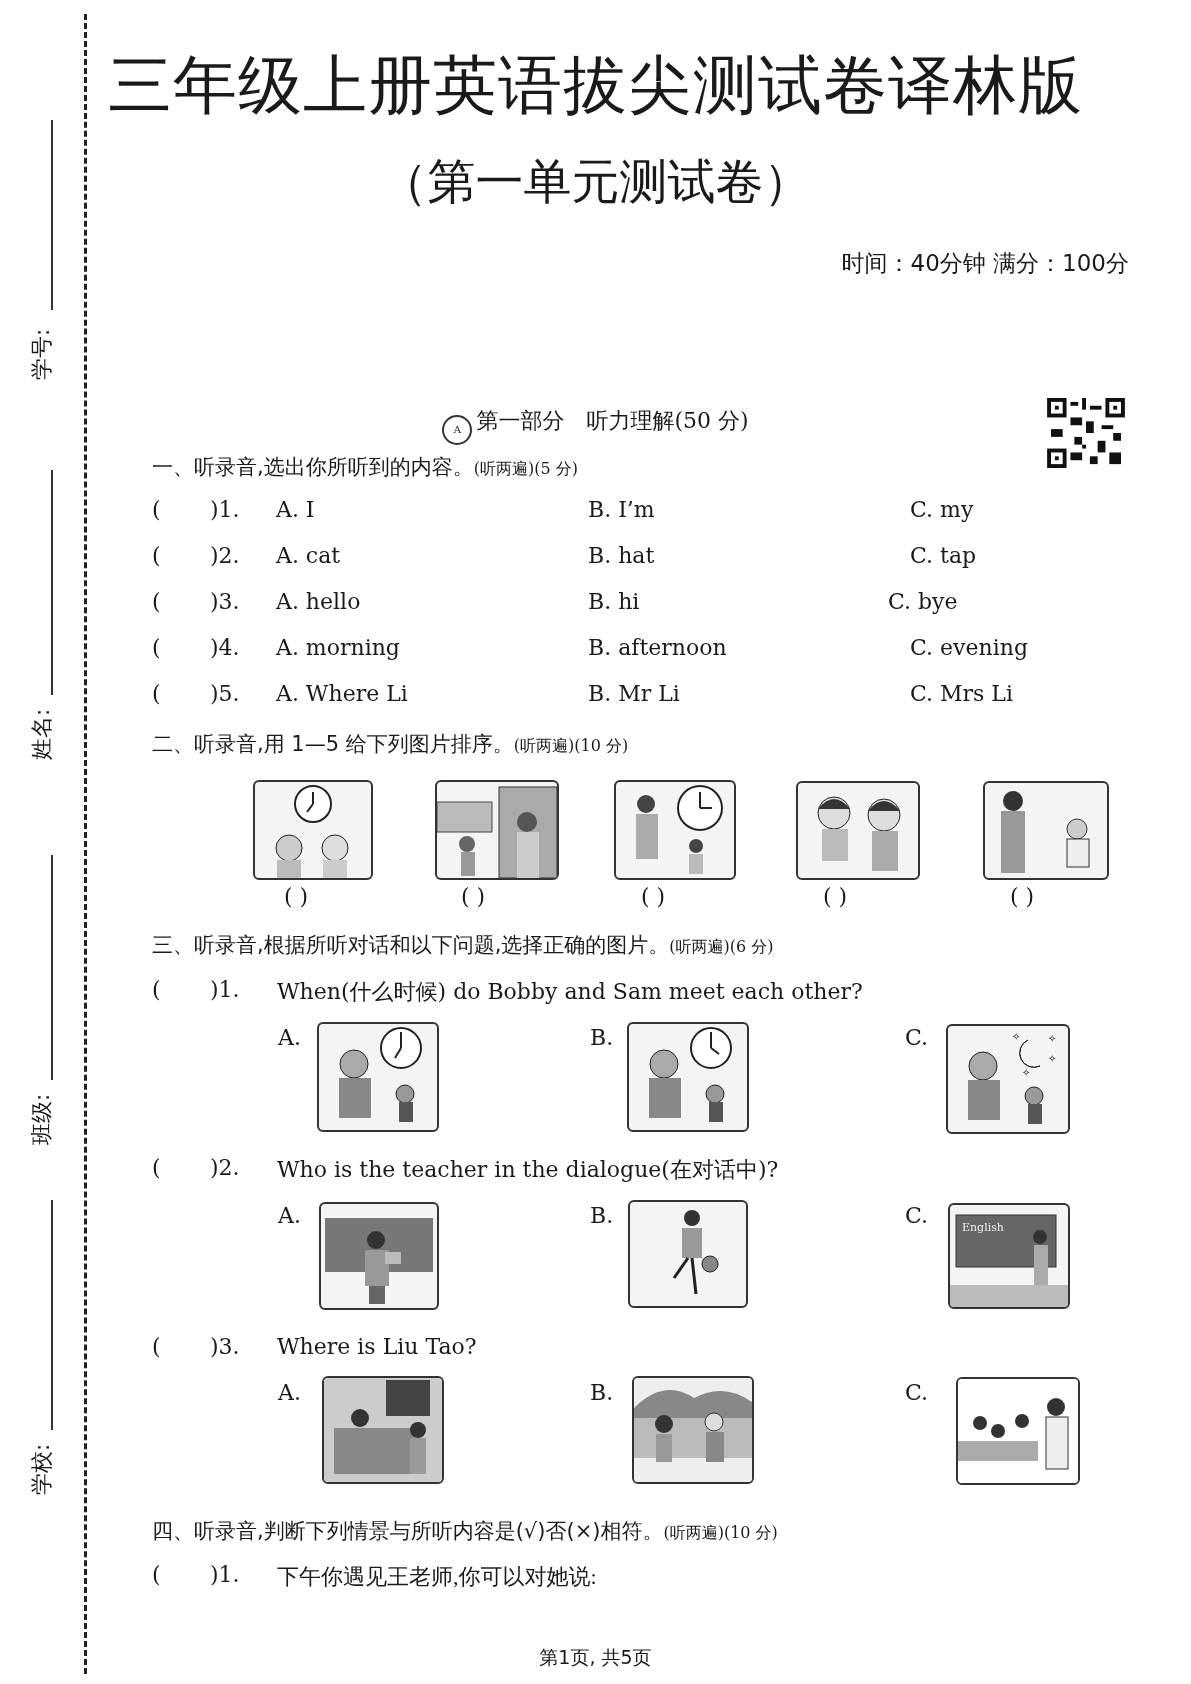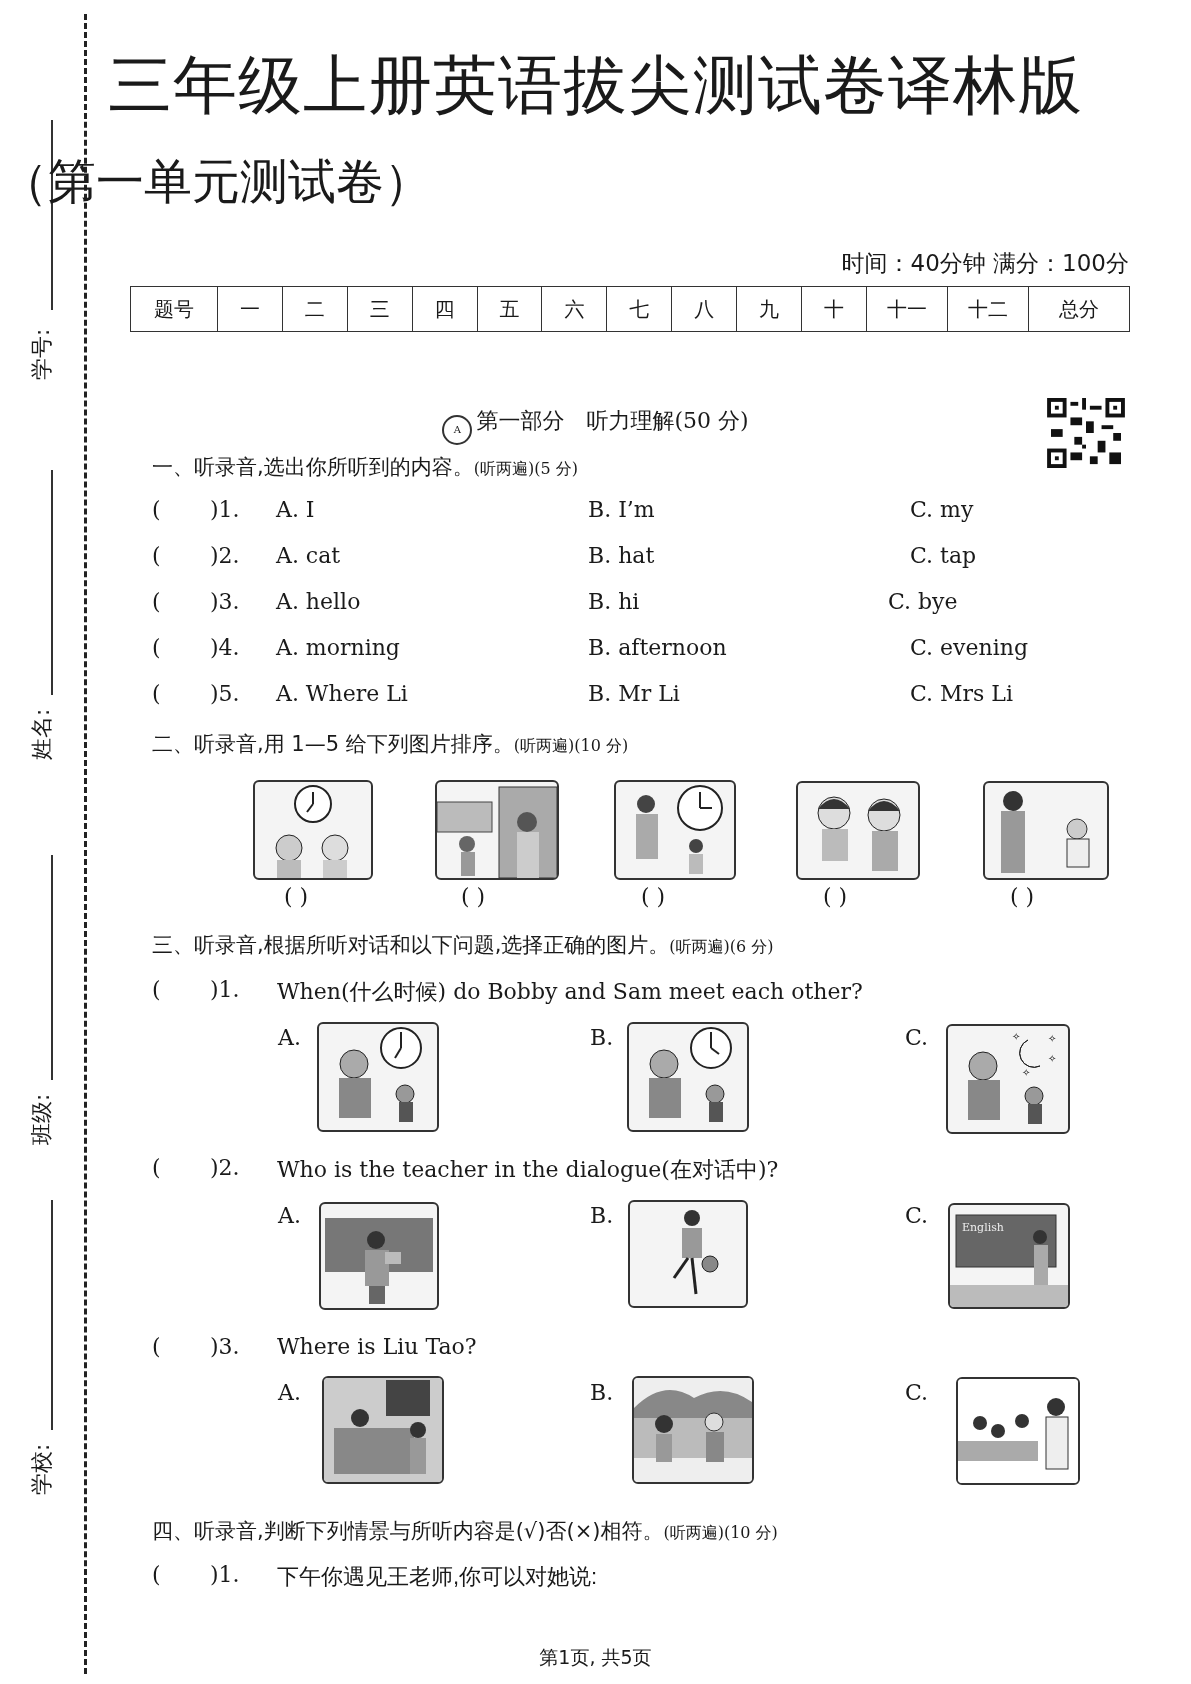--- a/index.html
+++ b/index.html
@@ -9,21 +9,21 @@
   
   .dash-line { position:absolute; left:84px; top:14px; height:1660px; width:0;
                border-left:3px dashed #222; }
   .side-line { position:absolute; left:51px; width:0; border-left:2px solid #333; }
   .side-label { position:absolute; left:22px; width:40px; font-size:22px;
                 transform:rotate(-90deg); transform-origin:center; text-align:center;
                 font-family:"DejaVu Sans", sans-serif; white-space:nowrap; }
 
   .main-title { position:absolute; left:0; width:1191px; top:42px; text-align:center;
                 font-family:"DejaVu Sans", sans-serif; font-size:64px; letter-spacing:1px; }
-  .sub-title { position:absolute; left:0; width:1191px; top:150px; text-align:left;
+  .sub-title { position:absolute; left:0; width:1191px; top:150px; text-align:center;
                font-family:"DejaVu Sans", sans-serif; font-size:48px; }
   .meta { position:absolute; right:62px; top:248px; font-size:23px;
           font-family:"DejaVu Sans", sans-serif; }
 
   table.score { position:absolute; left:130px; top:286px; width:1000px;
                 border-collapse:collapse; font-family:"DejaVu Sans", sans-serif; font-size:20px; }
   table.score td { border:1.5px solid #333; text-align:center; height:44px; padding:0; }
 
   .part-title { position:absolute; left:0; width:1191px; top:406px; text-align:center; font-size:22px; }
   .qr { position:absolute; left:1046px; top:398px; width:80px; height:70px; }
@@ -53,36 +53,20 @@
 <div class="side-label" style="top:1110px;">班级:</div>
 <div class="side-line" style="top:1200px;height:230px;"></div>
 <div class="side-label" style="top:1460px;">学校:</div>
 
 <div class="main-title">三年级上册英语拔尖测试卷译林版</div>
 <div class="sub-title">（第一单元测试卷）</div>
 <div class="meta">时间：40分钟  满分：100分</div>
 
 <table class="score">
   <tbody>
-      <tr>
-    <td style="width:86px">题号</td>
-    <td>一</td>
-    <td>二</td>
-    <td>三</td>
-    <td>四</td>
-    <td>五</td>
-    <td>六</td>
-    <td>七</td>
-    <td>八</td>
-    <td>九</td>
-    <td>十</td>
-    <td style="width:80px">十一</td>
-    <td style="width:80px">十二</td>
-    <td style="width:100px">总分</td>
-  </tr>
 </tbody>
   </table>
 
 <div class="part-title">
   <span style="display:inline-block;width:26px;height:26px;border:2px solid #333;border-radius:50%;vertical-align:-5px;margin-right:4px;font-size:10px;line-height:26px;">A</span><span>第一部分　听力理解(50 分)</span>
 </div>
 <div class="qr">
   <svg viewBox="0 0 20 18" width="80" height="70">
     <rect x="0" y="0" width="20" height="18" fill="#fff"></rect>
     <rect x="0" y="0" width="5" height="5" fill="#111"></rect>
@@ -337,16 +321,16 @@
       <rect x="88" y="38" width="22" height="52" fill="#eee" stroke="#333"></rect>
     </svg>
 </div>
 
 <div class="sec" style="top:1517px;">
   <span>四、听录音,判断下列情景与所听内容是(√)否(×)相符。</span><span class="note">(听两遍)(10 分)</span>
 </div>
 <div class="row" style="top:1562px;">
   <span style="left:0">(</span>
   <span style="left:58px">)1.</span>
-  <span style="left:125px;font-family:Liberation Sans, sans-serif;">下午你遇见王老师,你可以对她说:</span>
+  <span style="left:125px;font-family:Liberation Serif, serif;">下午你遇见王老师,你可以对她说:</span>
 </div>
 
 <div class="footer">第1页, 共5页</div>
 
 </body></html>

